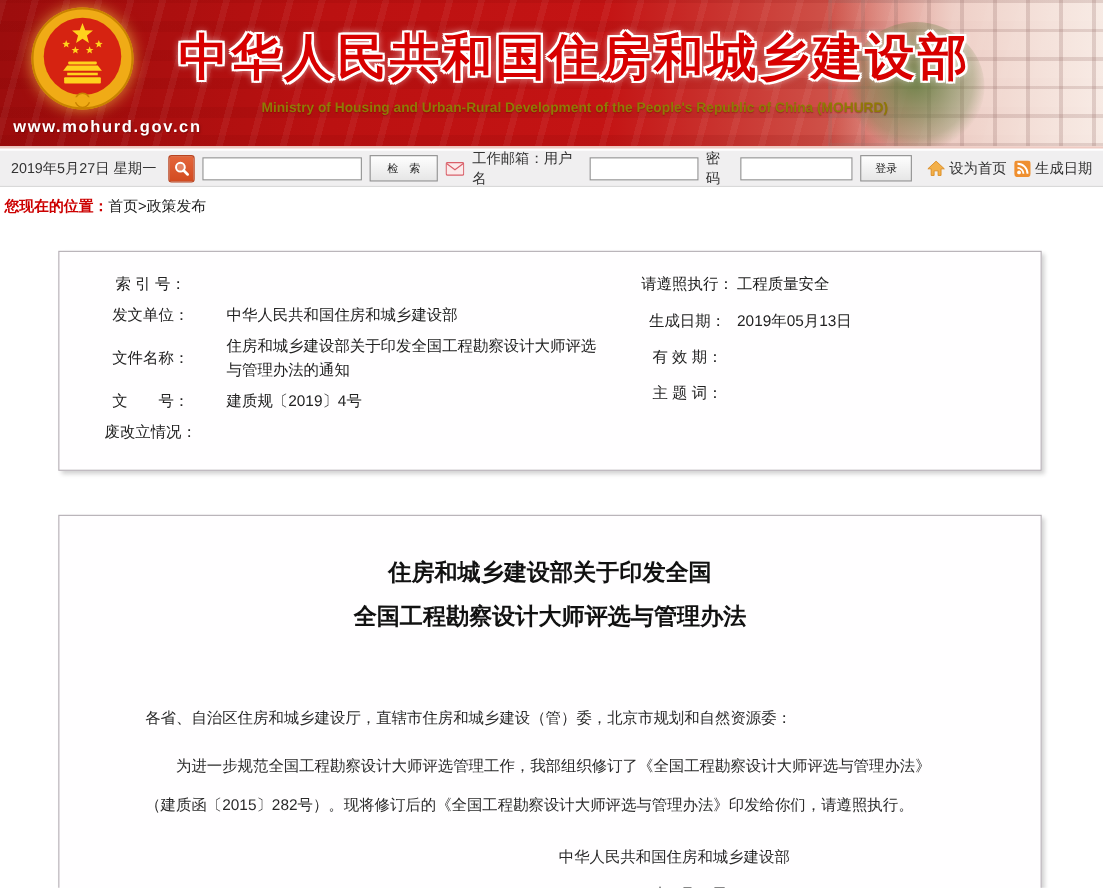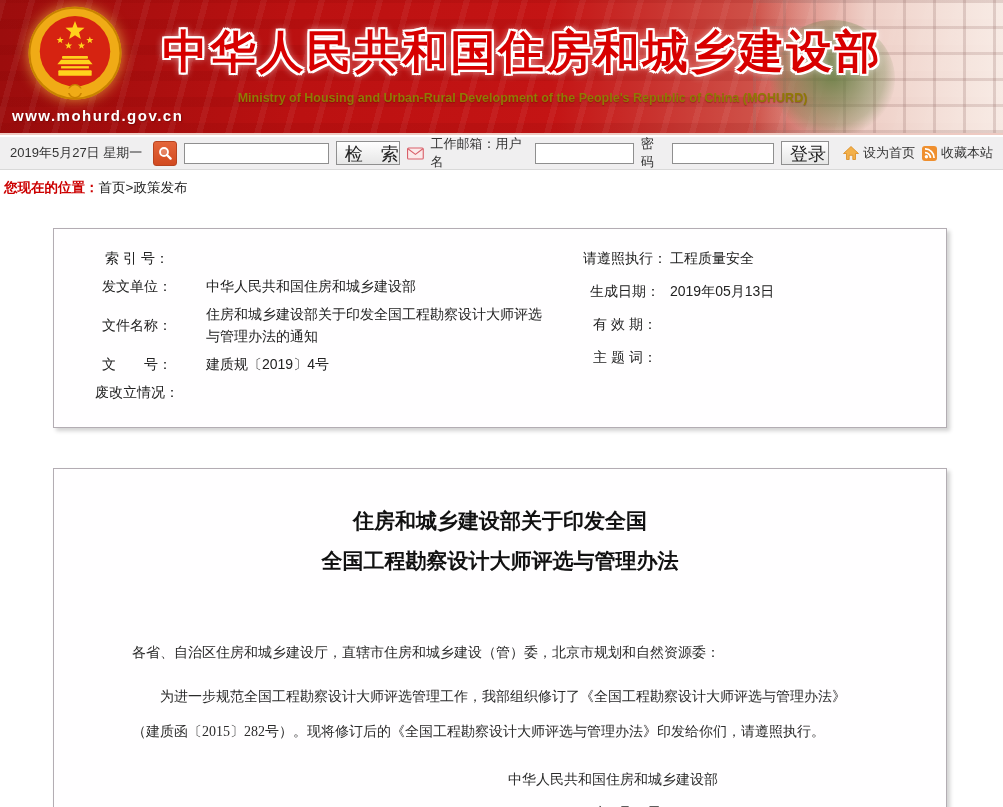--- a/index.html
+++ b/index.html
@@ -36,21 +36,21 @@
     background:#f0eff0; border-bottom:1px solid #d9d9d9;
     display:flex; align-items:center; padding:0 10px; gap:7px; font-size:13px; color:#333; }
   .tb-date { margin-right:4px; white-space:nowrap; }
   .mag-btn { width:25px; height:25px; border:1px solid #b8431f; border-radius:3px;
     background:linear-gradient(#e4653a,#d24a20); display:flex; align-items:center; justify-content:center; cursor:pointer; }
   .tb-input { height:21px; border:1px solid #8f8f8f; background:#fff; padding:0 4px; font-size:13px; }
   .inp-search { width:145px; }
   .inp-user { width:99px; }
   .inp-pass { width:102px; }
   .tb-btn { height:24px; border:1px solid #8f8f8f; background:linear-gradient(#fefefe,#e6e6e6);
-    font-size:18px; color:#222; padding:0 8px; cursor:pointer; white-space:pre; }
+    font-size:10px; color:#222; padding:0 8px; cursor:pointer; white-space:pre; }
   .btn-search { width:64px; }
   .btn-login { width:48px; }
   .tb-link { display:flex; align-items:center; gap:4px; cursor:pointer; white-space:nowrap; }
   .tb-spacer { flex:1; }
 
   
   .breadcrumb { position:absolute; left:4px; top:179px; font-size:13.5px; color:#222; }
   .bc-prefix { color:#cc0000; font-weight:bold; }
   .bc-path { color:#222; cursor:pointer; }
 
@@ -68,21 +68,21 @@
   .meta-label { width:138px; text-align:center; white-space:pre; flex:none; }
   .meta-col-right .meta-label { width:90px; }
   .meta-value { width:345px; }
   .meta-col-right .meta-value { flex:1; }
 
   
   .doc-title { margin-top:32px; text-align:center; font-size:21px; font-weight:bold;
     line-height:1.9; color:#111; }
   .doc-body { margin-top:58px; padding:0 78px; font-size:14px; color:#2a2a2a; }
   .doc-salutation { line-height:1.9;margin-top:44px; }
-  .doc-paragraph { margin-top:14px; text-indent:2em; line-height:2.5;font-family:Liberation Serif, serif; }
+  .doc-paragraph { margin-top:14px; text-indent:2em; line-height:2.5; }
   .doc-signature { margin-top:14px; margin-left:auto; margin-right:150px;
     width:max-content; text-align:center; line-height:2.3; font-size:14px; color:#2a2a2a; }
 </style>
 </head>
 <body>
 
 <div class="header">
   <div class="header-pattern"></div>
   <div class="header-photo"></div>
   <div class="header-tree"></div>
@@ -149,21 +149,21 @@
     <span>设为首页</span>
   </span>
 
   <span class="tb-link">
     <svg width="15" height="15" viewBox="0 0 15 15">
       <rect width="15" height="15" rx="3" fill="#ef8f2f"></rect>
       <circle cx="4.4" cy="10.8" r="1.7" fill="#fff"></circle>
       <path d="M3 6.6 A5.4 5.4 0 0 1 8.4 12" stroke="#fff" stroke-width="1.7" fill="none"></path>
       <path d="M3 2.9 A9 9 0 0 1 12.1 12" stroke="#fff" stroke-width="1.7" fill="none"></path>
     </svg>
-    <span>收藏本站</span>
+    <span>生成日期</span>
   </span>
 </div>
 
 <div class="breadcrumb">
   <span class="bc-prefix">您现在的位置：</span><span class="bc-path">首页&gt;政策发布</span>
 </div>
 
 <div class="panel meta-panel">
   <div class="meta-grid">
     <div class="meta-col-left">

